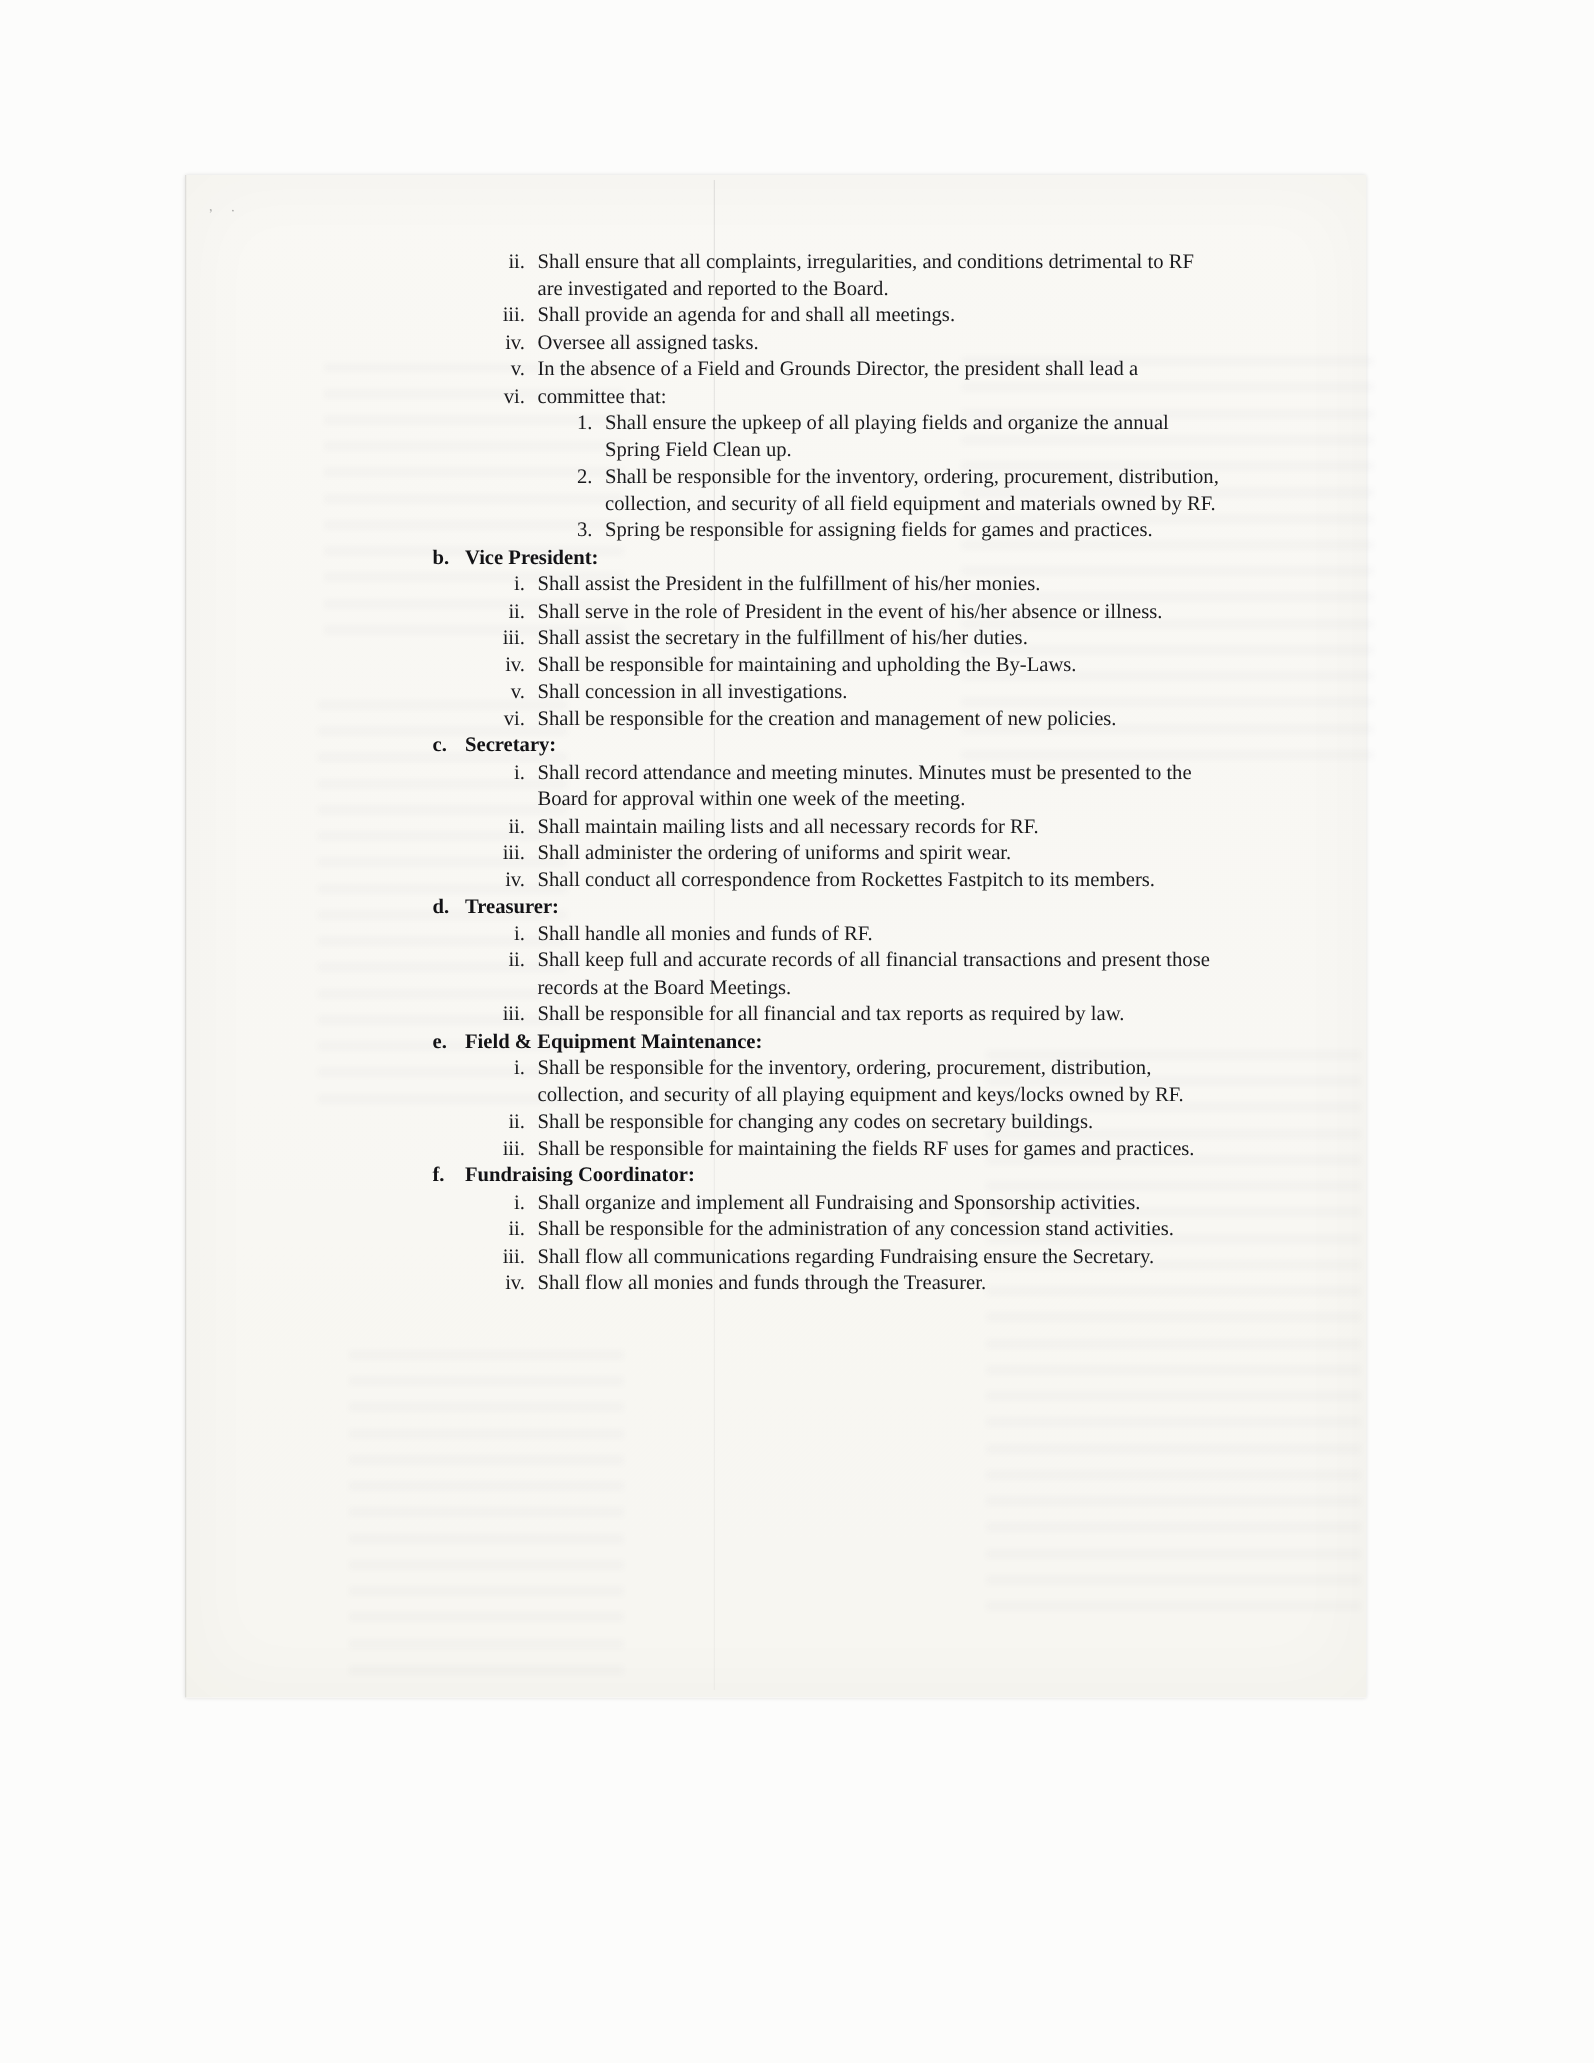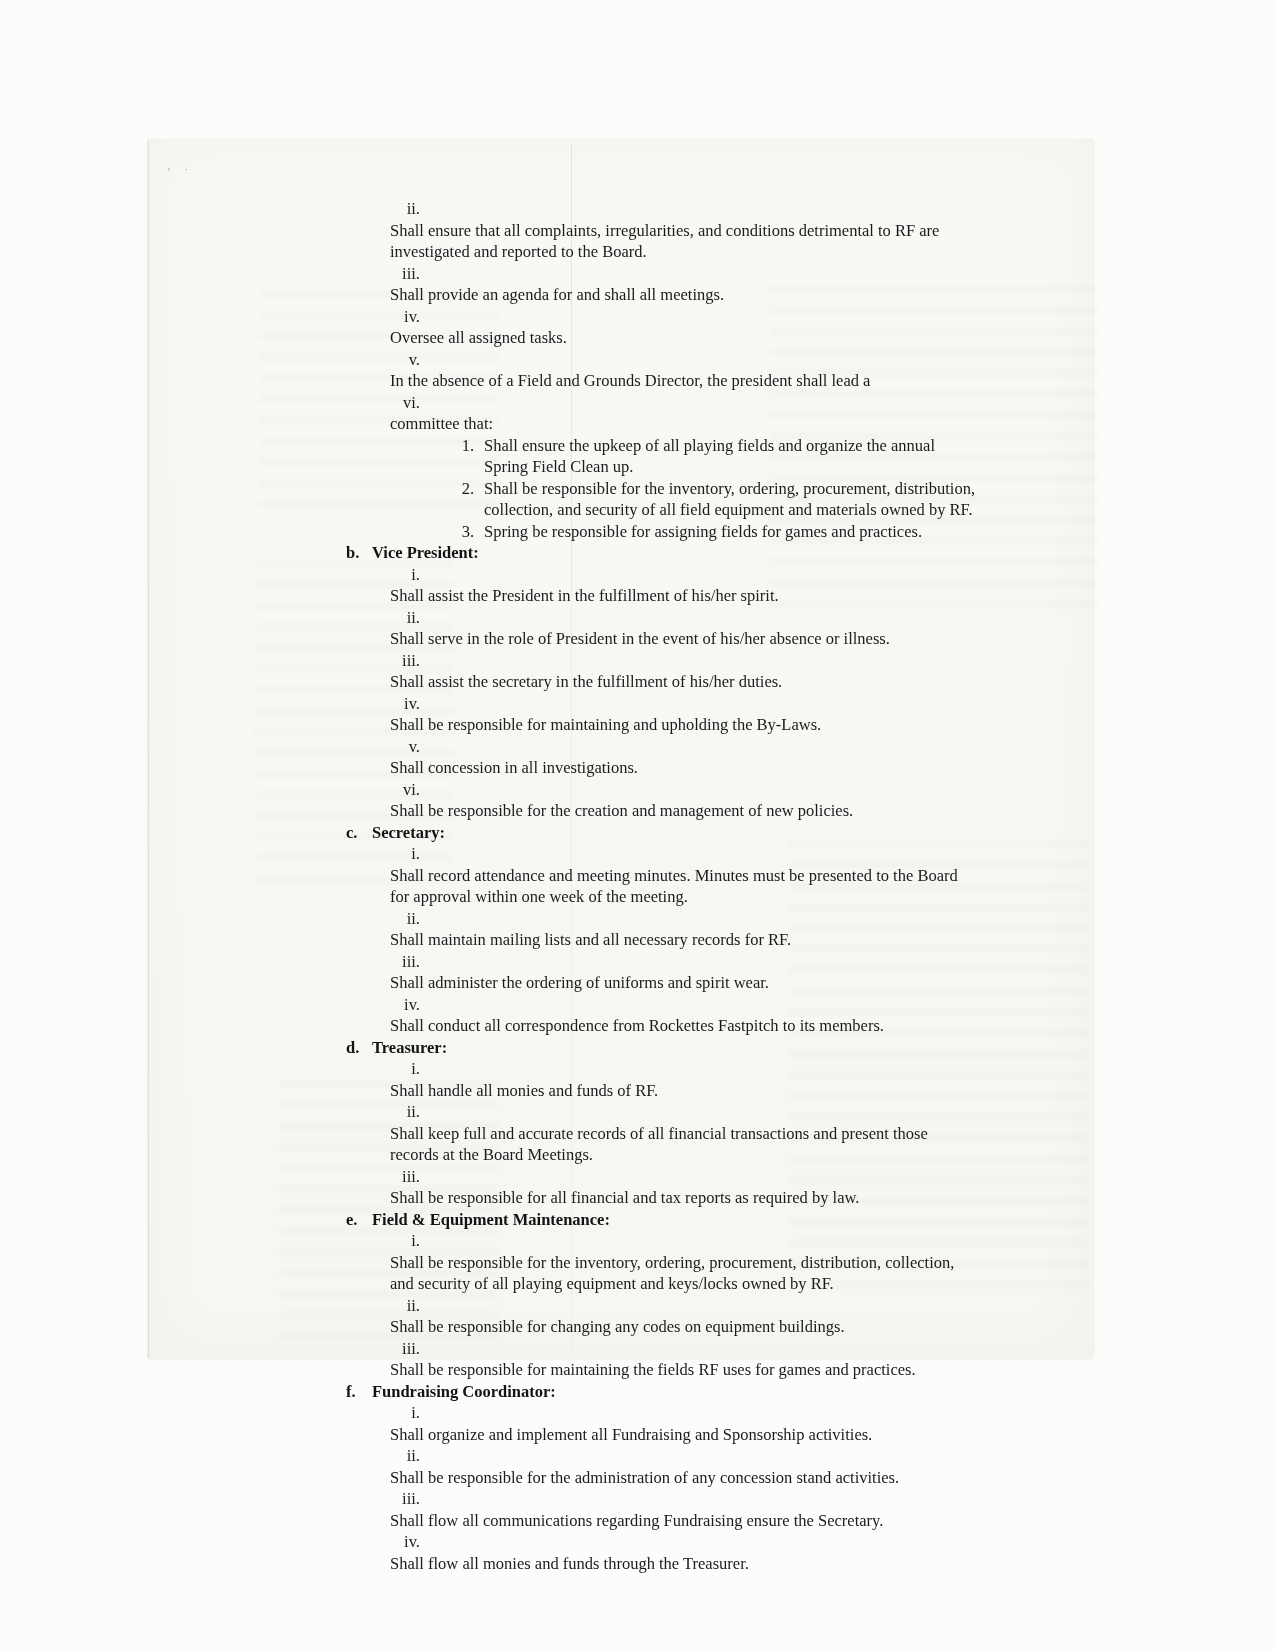--- a/index.html
+++ b/index.html
@@ -34,21 +34,21 @@
     margin-left:197px;
     width:630px;
     font-size:16.5px;
     line-height:21.5px;
     color:#1b1b1e;
     position:relative;
     z-index:3;
   }
   .row{display:flex;align-items:flex-start;}
   .marker{flex:0 0 auto;text-align:right;padding-right:10px;}
-  .row.roman{margin-left:44px;flex-direction:column;}
+  .row.roman{margin-left:44px;}
   .row.roman .marker{width:30px;}
   .row.num{margin-left:102px;}
   .row.num .marker{width:26px;}
   .row.letter{font-weight:bold;color:#131316;}
   .row.letter .marker{width:20px;text-align:left;padding-right:6px;}
   .text{flex:1 1 auto;}
   .fold{
     position:absolute;
     left:422px;top:4px;bottom:6px;width:1px;
     background:linear-gradient(180deg,rgba(40,40,50,0.10) 0%,rgba(40,40,50,0.06) 40%,rgba(40,40,50,0.04) 100%);
@@ -120,21 +120,21 @@
         <div class="row num">
           <span class="marker">3.</span>
           <span class="text">Spring be responsible for assigning fields for games and practices.</span>
         </div>
         <div class="row letter">
           <span class="marker">b.</span>
           <span class="text">Vice President:</span>
         </div>
         <div class="row roman">
           <span class="marker">i.</span>
-          <span class="text">Shall assist the President in the fulfillment of his/her spirit.</span>
+          <span class="text">Shall assist the President in the fulfillment of his/her monies.</span>
         </div>
         <div class="row roman">
           <span class="marker">ii.</span>
           <span class="text">Shall serve in the role of President in the event of his/her absence or illness.</span>
         </div>
         <div class="row roman">
           <span class="marker">iii.</span>
           <span class="text">Shall assist the secretary in the fulfillment of his/her duties.</span>
         </div>
         <div class="row roman">
@@ -188,21 +188,21 @@
         <div class="row letter">
           <span class="marker">e.</span>
           <span class="text">Field &amp; Equipment Maintenance:</span>
         </div>
         <div class="row roman">
           <span class="marker">i.</span>
           <span class="text">Shall be responsible for the inventory, ordering, procurement, distribution, collection, and security of all playing equipment and keys/locks owned by RF.</span>
         </div>
         <div class="row roman">
           <span class="marker">ii.</span>
-          <span class="text">Shall be responsible for changing any codes on equipment buildings.</span>
+          <span class="text">Shall be responsible for changing any codes on secretary buildings.</span>
         </div>
         <div class="row roman">
           <span class="marker">iii.</span>
           <span class="text">Shall be responsible for maintaining the fields RF uses for games and practices.</span>
         </div>
         <div class="row letter">
           <span class="marker">f.</span>
           <span class="text">Fundraising Coordinator:</span>
         </div>
         <div class="row roman">

